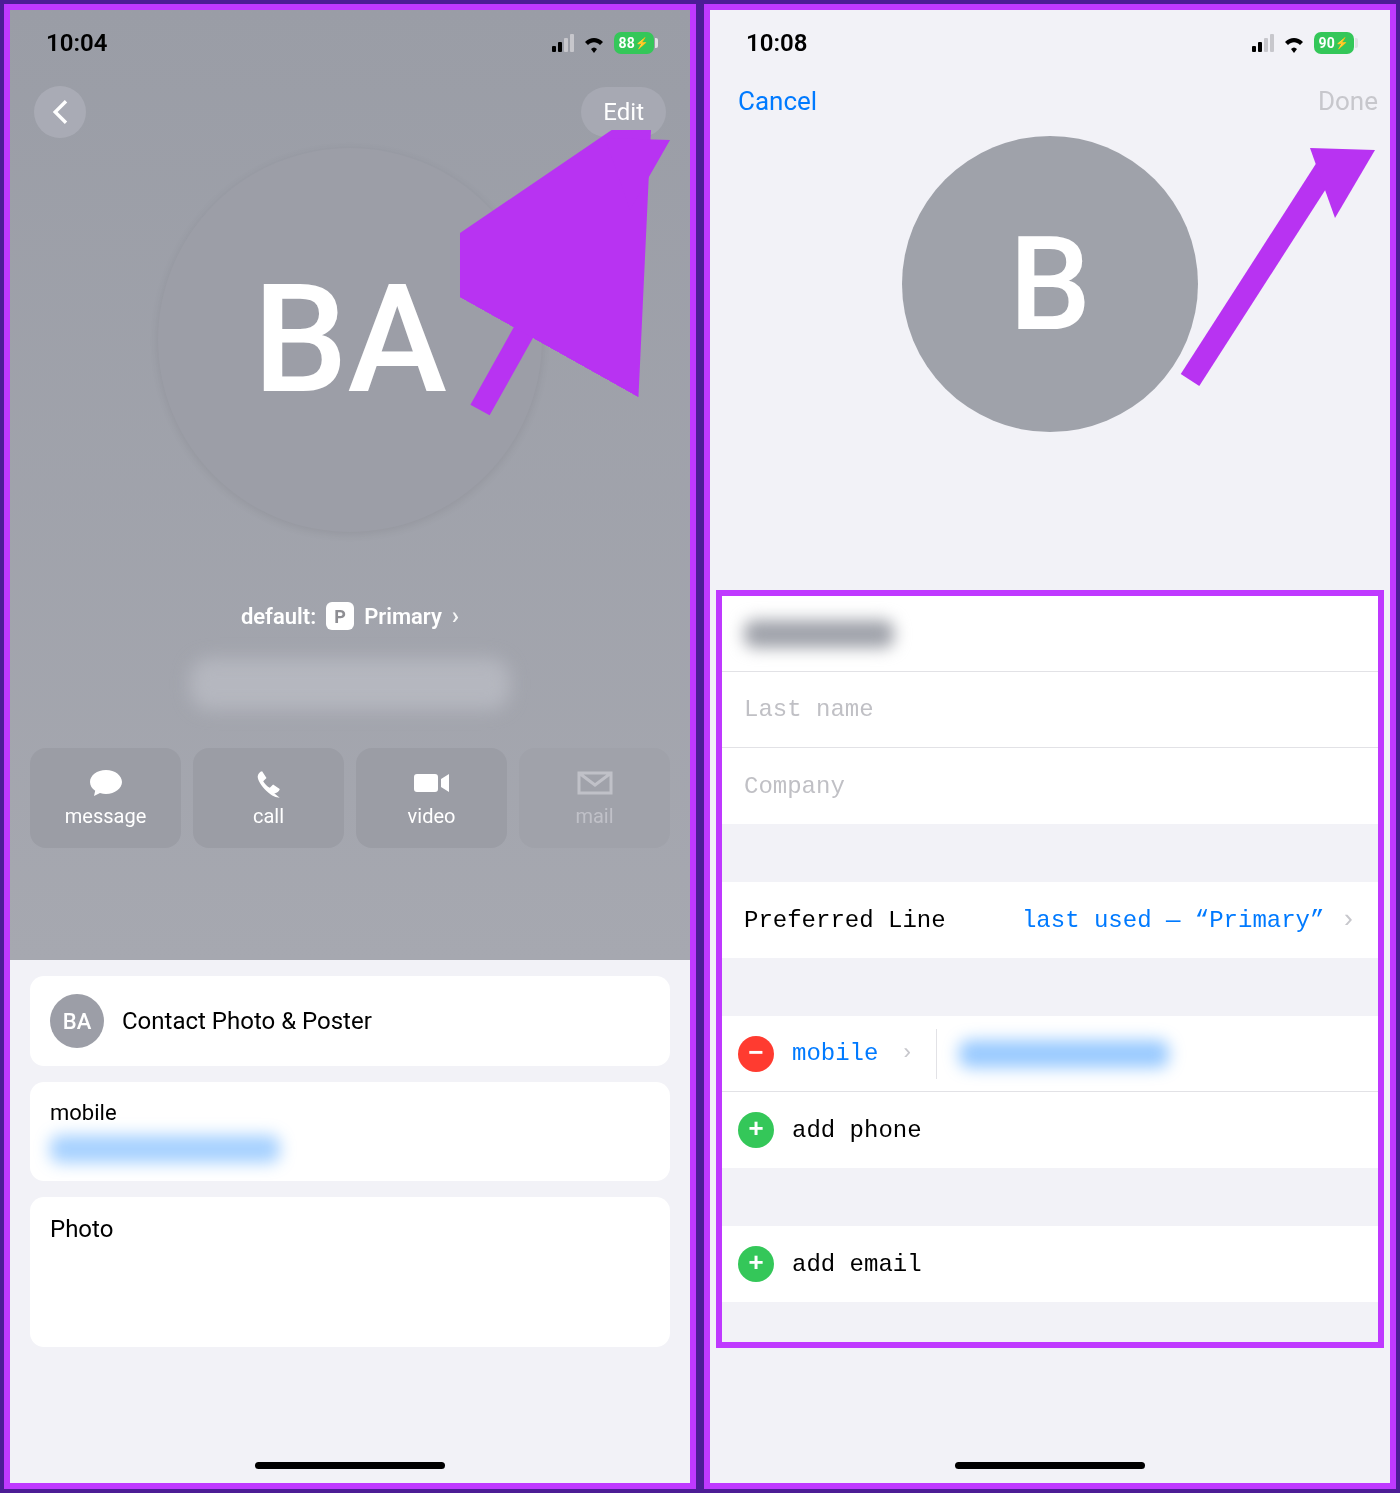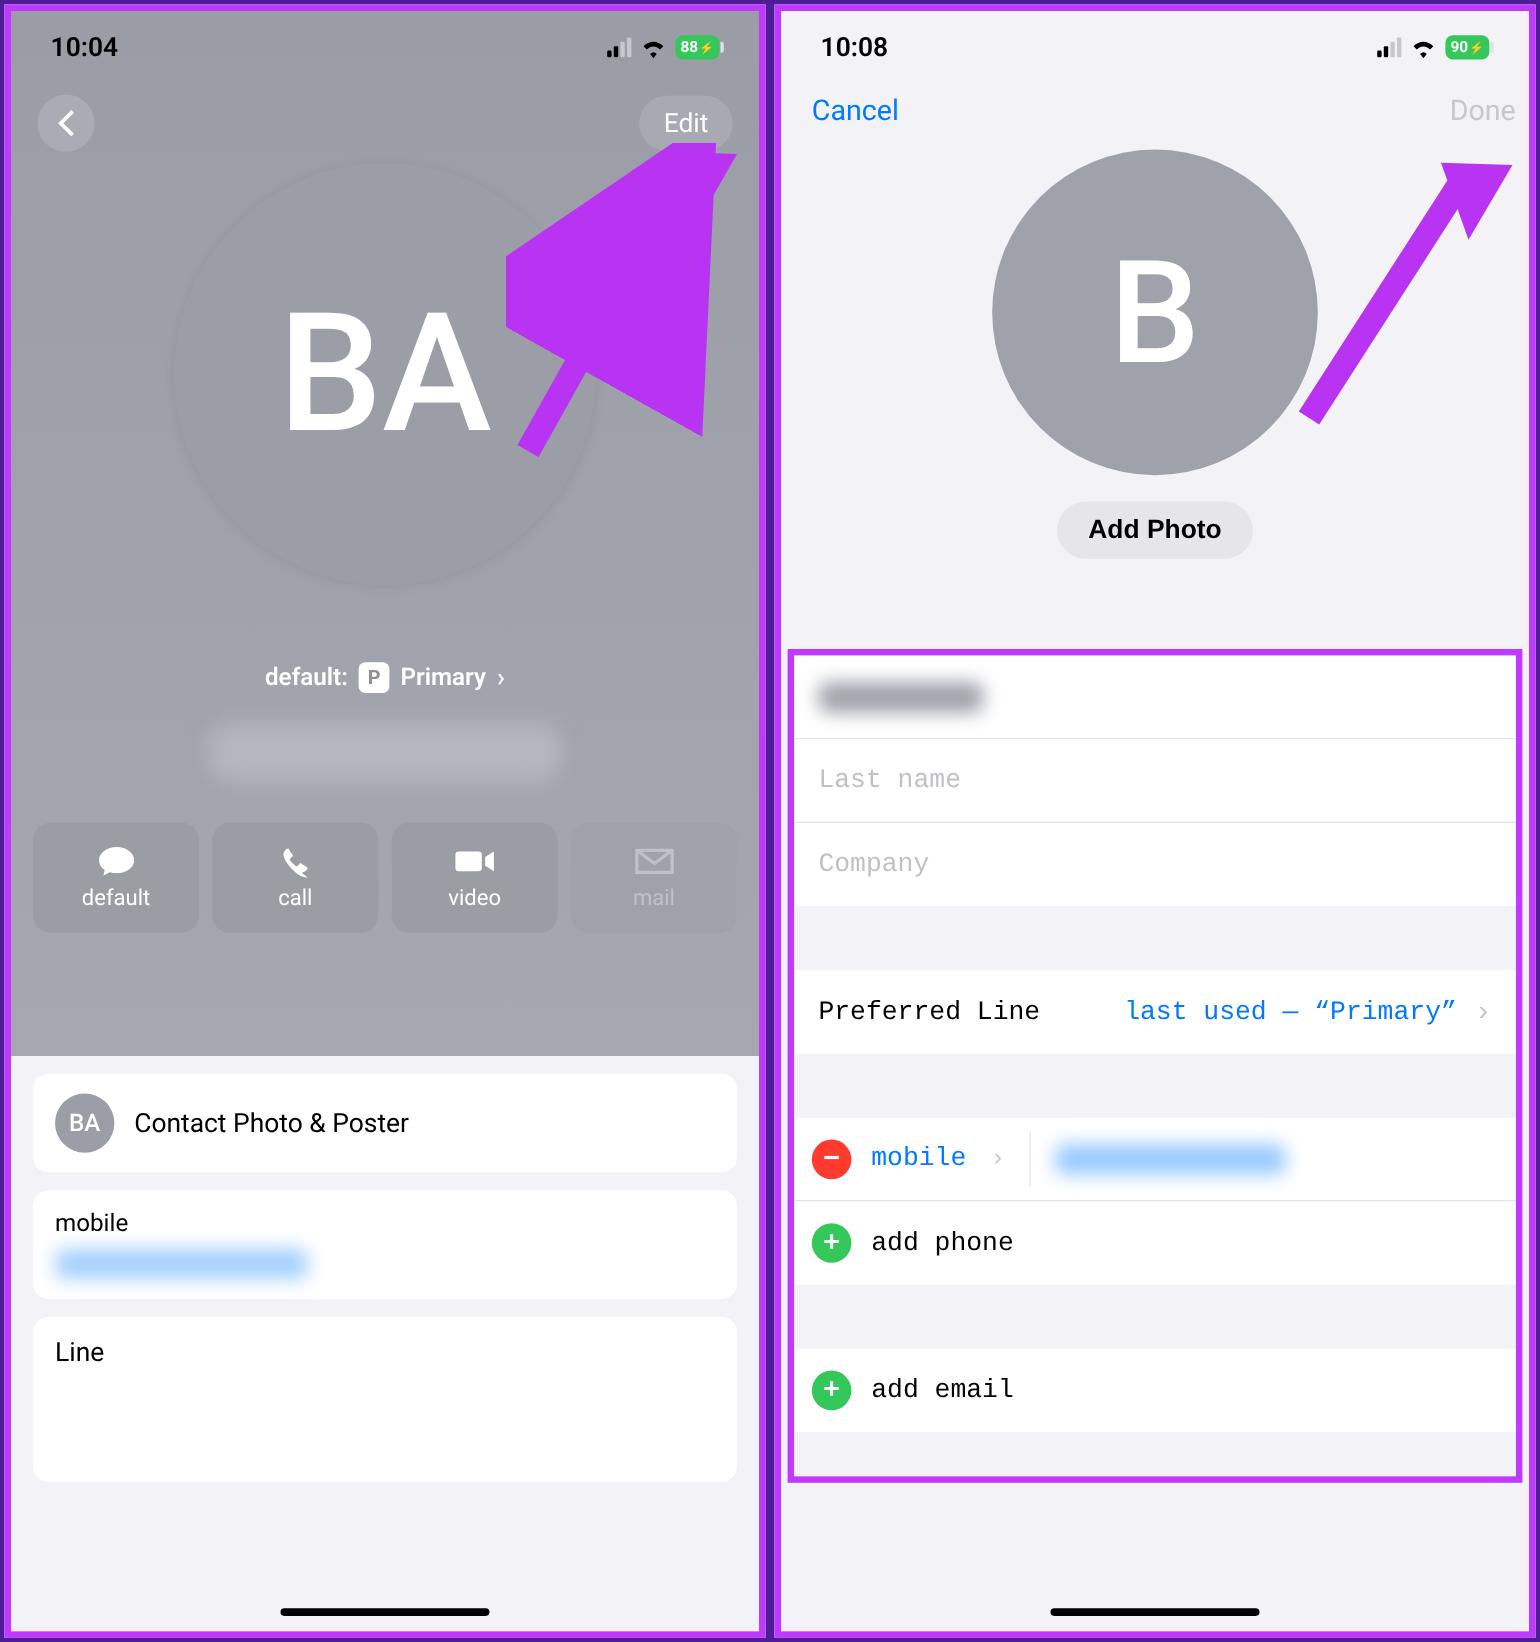--- a/index.html
+++ b/index.html
@@ -247,21 +247,21 @@
         <span class="chev">›</span>
       </div>
 
       <div class="blur-name"></div>
 
       <div class="action-grid">
         <div class="action-btn">
           <svg viewBox="0 0 38 30">
               <path d="M19 2C10 2 3 7.5 3 14c0 3.5 2 6.7 5.2 8.8L7 28l6-3c2 .6 4 .9 6 .9 9 0 16-5.5 16-11.9S28 2 19 2z"></path>
             </svg>
-          <span>default</span>
+          <span>message</span>
         </div>
         <div class="action-btn">
           <svg viewBox="0 0 38 30">
               <path d="M29 28c-3 0-7-1-12-6S9 12 9 9c0-2 2-5 4-5l4 6-3 3c1 2 4 5 6 6l3-3 6 4c0 2-3 4-5 4z" transform="scale(1.1) translate(-2,-1)"></path>
             </svg>
           <span>call</span>
         </div>
         <div class="action-btn">
           <svg viewBox="0 0 38 30">
               <path d="M4 6h18c2 0 3 1 3 3v12c0 2-1 3-3 3H4c-2 0-3-1-3-3V9c0-2 1-3 3-3zm24 5l8-5v18l-8-5v-8z"></path>
@@ -292,21 +292,21 @@
         <div class="mini-avatar">BA</div>
         <div class="card-title">Contact Photo &amp; Poster</div>
       </div>
 
       <div class="card mobile-card">
         <div class="label">mobile</div>
         <div class="blur-phone"></div>
       </div>
 
       <div class="card notes-card">
-        <div class="card-title">Line</div>
+        <div class="card-title">Photo</div>
       </div>
     </div>
 
     <div class="home-ind"></div>
   </div>
 </div>
 
 <div class="phone-col">
   <div class="phone-frame">
     <div class="right-top">
@@ -330,21 +330,20 @@
           </div>
         </div>
       </div>
 
       <div class="right-nav">
         <div class="cancel-btn">Cancel</div>
         <div class="done-btn">Done</div>
       </div>
 
       <div class="r-avatar">B</div>
-      <button class="add-photo">Add Photo</button>
 
       <svg class="arrow" style="left:460px; top:130px;" width="220" height="260">
         <line x1="20" y1="240" x2="155" y2="30" stroke="#b833f2" stroke-width="22"></line>
         <polygon points="140,8 205,10 165,78" fill="#b833f2"></polygon>
       </svg>
     </div>
 
     <div class="right-body">
       <div class="highlight-block">
 

